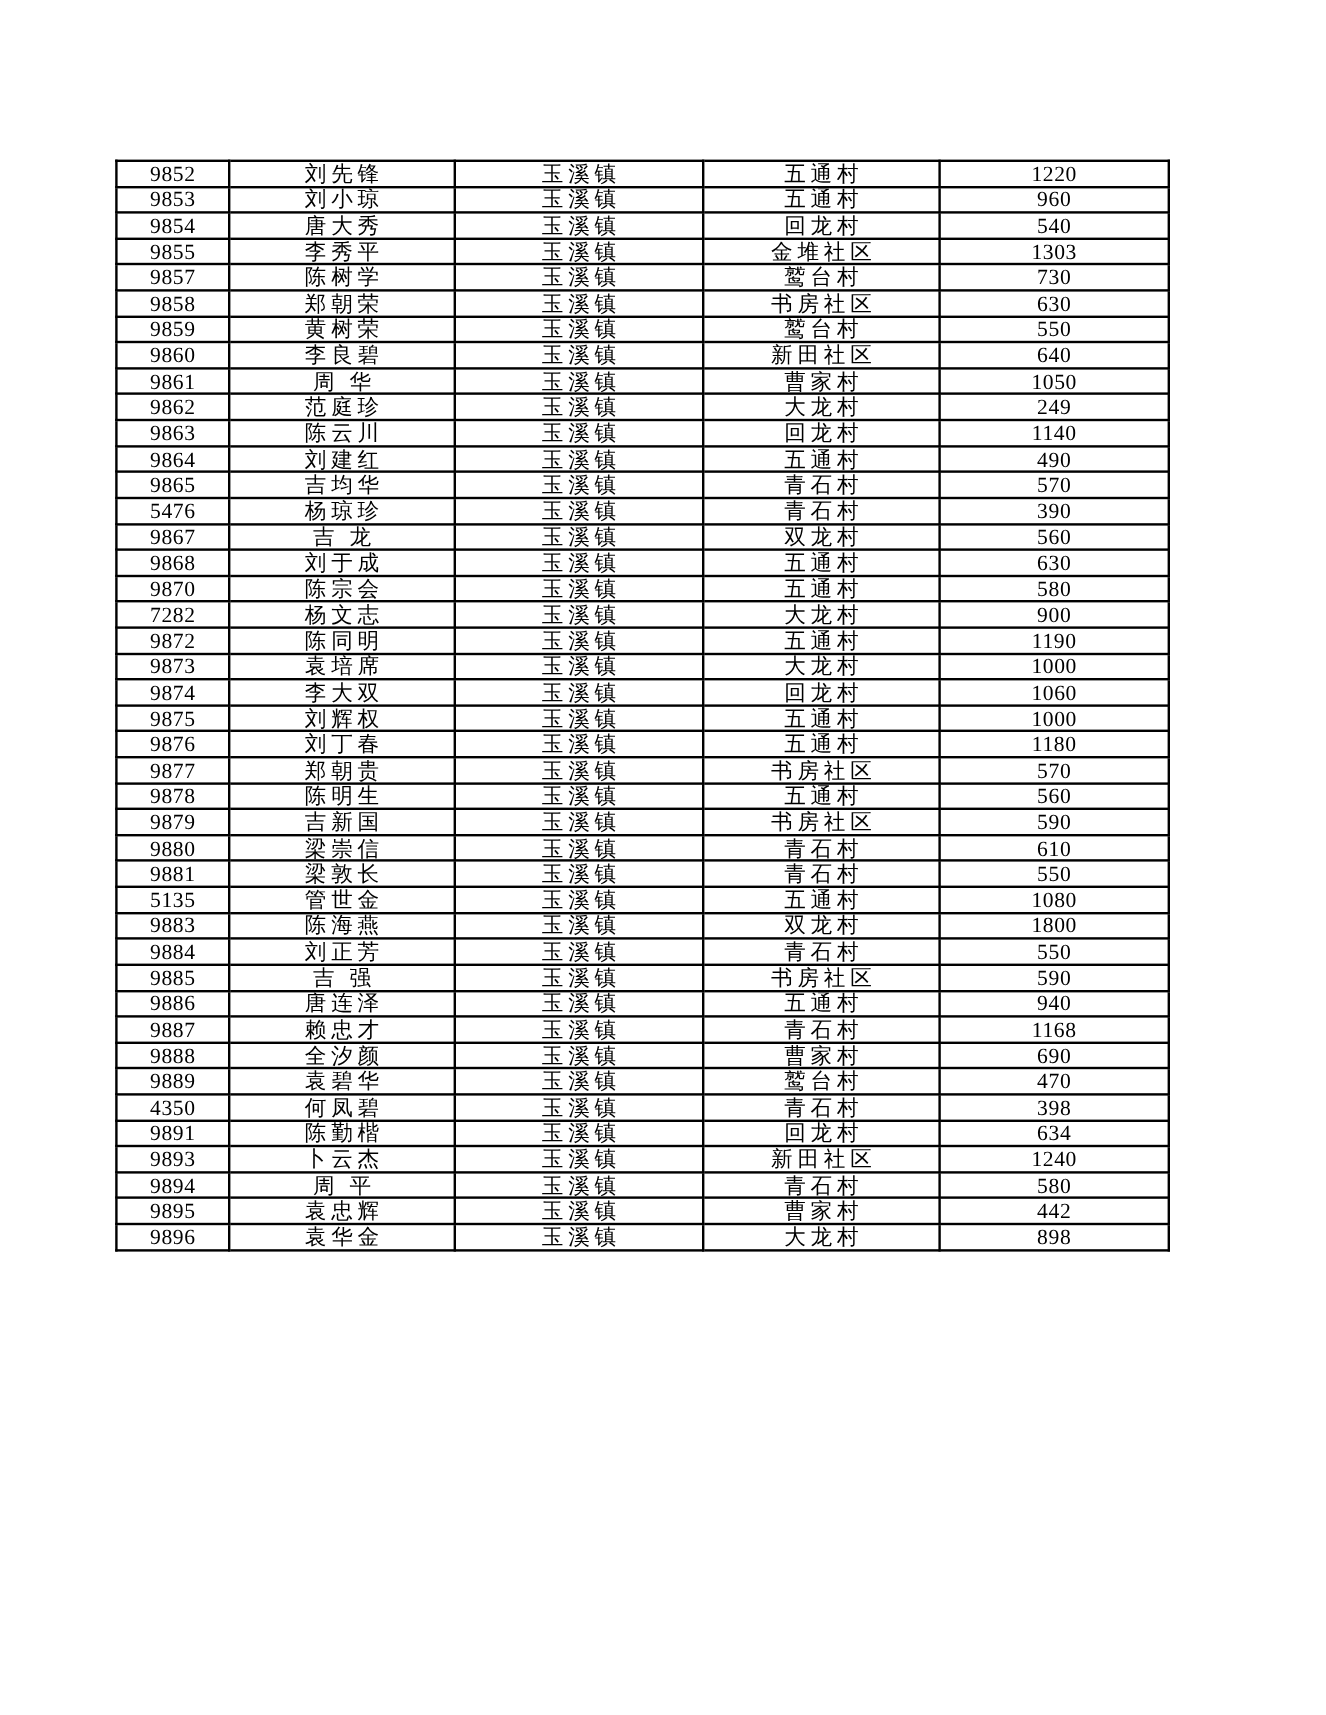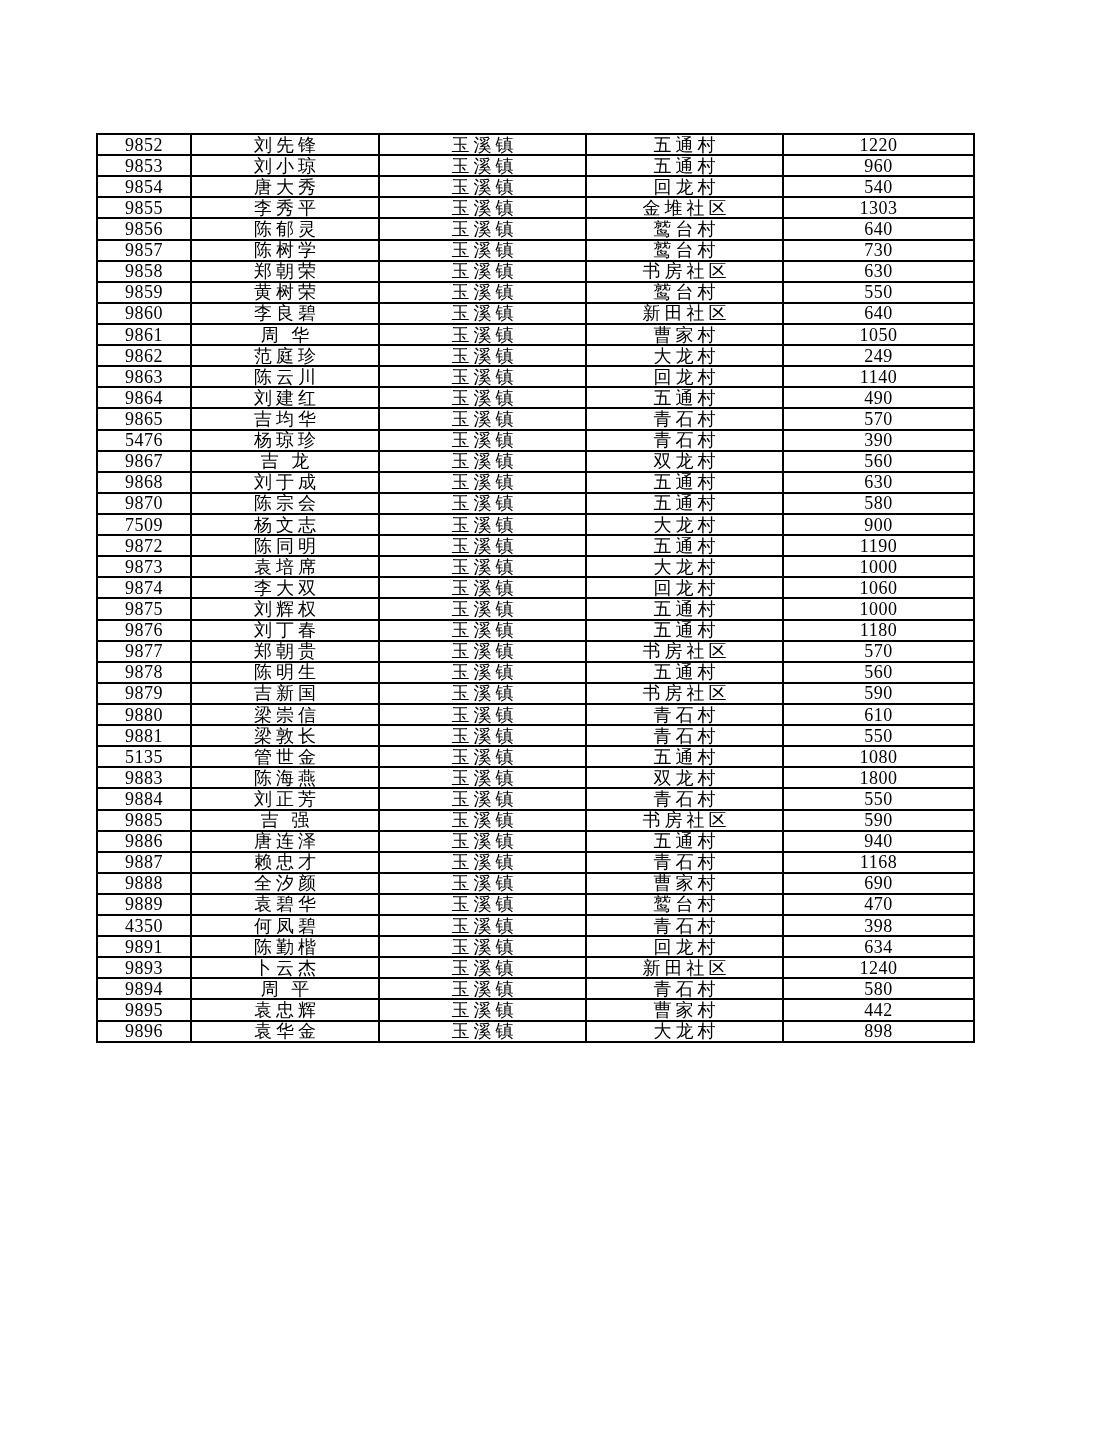--- a/index.html
+++ b/index.html
@@ -85,27 +85,20 @@
           <td class="num">540</td>
         </tr>
         <tr>
           <td class="num">9855</td>
           <td class="cjk">李秀平</td>
           <td class="cjk">玉溪镇</td>
           <td class="cjk">金堆社区</td>
           <td class="num">1303</td>
         </tr>
         <tr>
-          <td class="num">9856</td>
-          <td class="cjk">陈郁灵</td>
-          <td class="cjk">玉溪镇</td>
-          <td class="cjk">鹫台村</td>
-          <td class="num">640</td>
-        </tr>
-        <tr>
           <td class="num">9857</td>
           <td class="cjk">陈树学</td>
           <td class="cjk">玉溪镇</td>
           <td class="cjk">鹫台村</td>
           <td class="num">730</td>
         </tr>
         <tr>
           <td class="num">9858</td>
           <td class="cjk">郑朝荣</td>
           <td class="cjk">玉溪镇</td>
@@ -183,21 +176,21 @@
           <td class="num">630</td>
         </tr>
         <tr>
           <td class="num">9870</td>
           <td class="cjk">陈宗会</td>
           <td class="cjk">玉溪镇</td>
           <td class="cjk">五通村</td>
           <td class="num">580</td>
         </tr>
         <tr>
-          <td class="num">7509</td>
+          <td class="num">7282</td>
           <td class="cjk">杨文志</td>
           <td class="cjk">玉溪镇</td>
           <td class="cjk">大龙村</td>
           <td class="num">900</td>
         </tr>
         <tr>
           <td class="num">9872</td>
           <td class="cjk">陈同明</td>
           <td class="cjk">玉溪镇</td>
           <td class="cjk">五通村</td>

